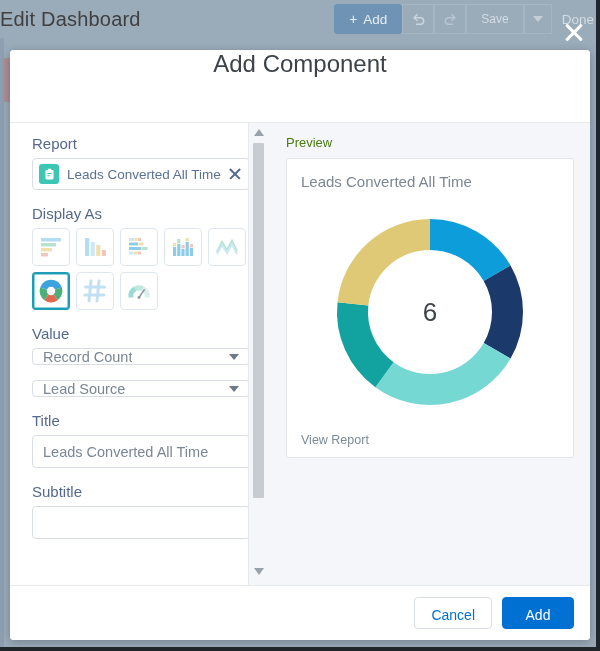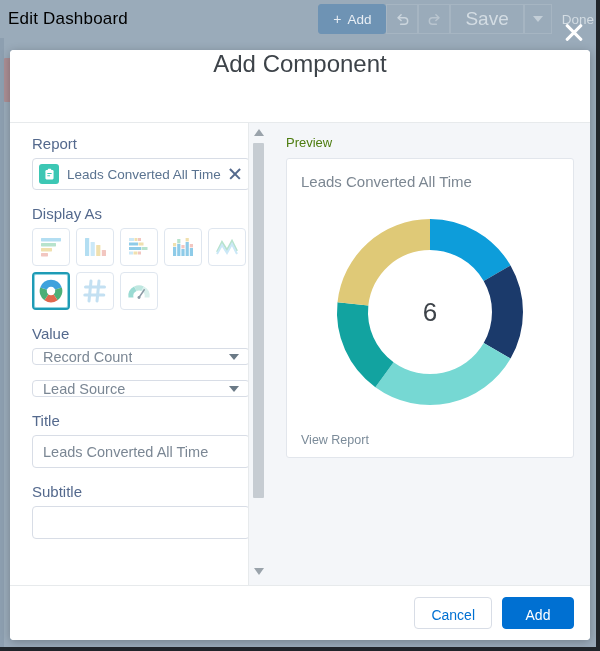--- a/index.html
+++ b/index.html
@@ -25,39 +25,39 @@
   }
   #bg-header {
     position: absolute;
     left: 0; top: 0;
     width: 600px; height: 38px;
     display: flex;
     align-items: center;
     background: #9aabba;
   }
   #bg-title {
-    margin-left: 8px;
-    font-size: 17px;
-    color: #000000;
+    margin-left: 0;
+    font-size: 20px;
+    color: #404040;
     letter-spacing: .2px;
     white-space: nowrap;
   }
   #bg-actions {
     margin-left: auto;
     display: flex;
     align-items: center;
     height: 30px;
   }
   .bg-btn {
     height: 30px;
     display: flex;
     align-items: center;
     justify-content: center;
     color: #d3dce3;
-    font-size: 19px;
+    font-size: 12px;
     border: 1px solid #a6b5c2;
     box-sizing: border-box;
   }
   .bg-btn.primary {
     background: #6e93b4;
     color: #e8eef4;
     border-color: #6e93b4;
     padding: 0 14px;
     border-radius: 3px;
     font-size: 13.5px;

